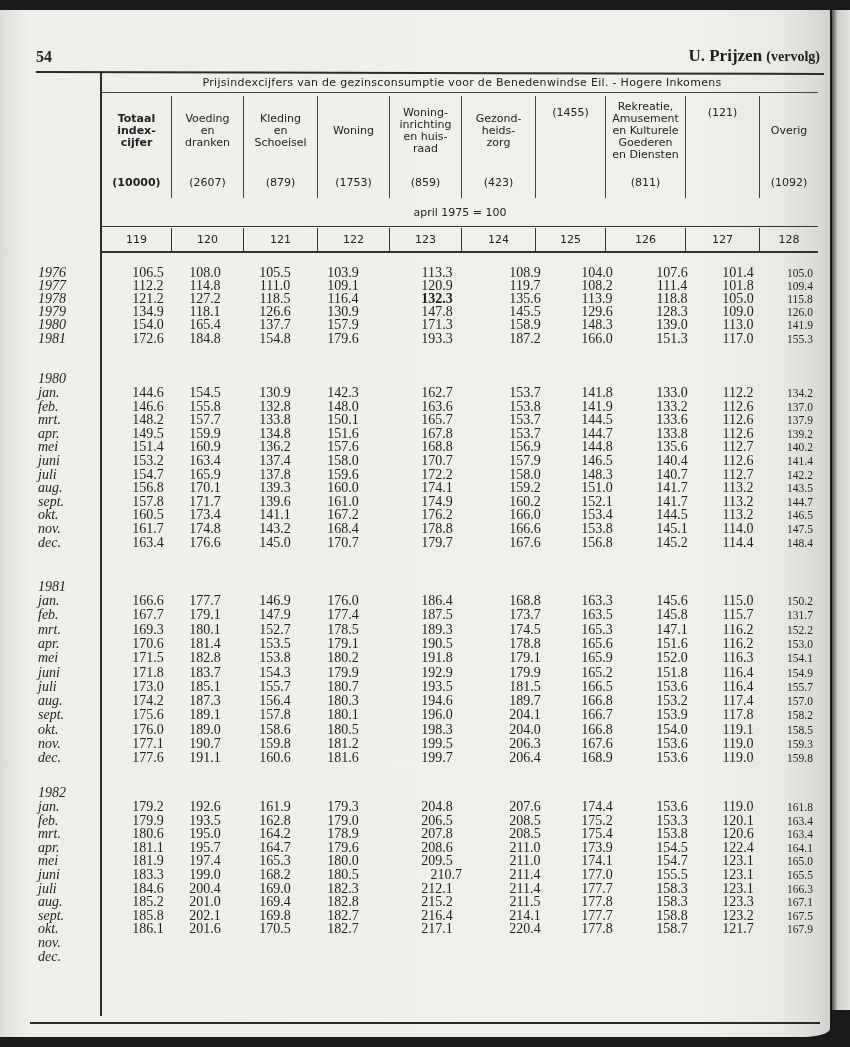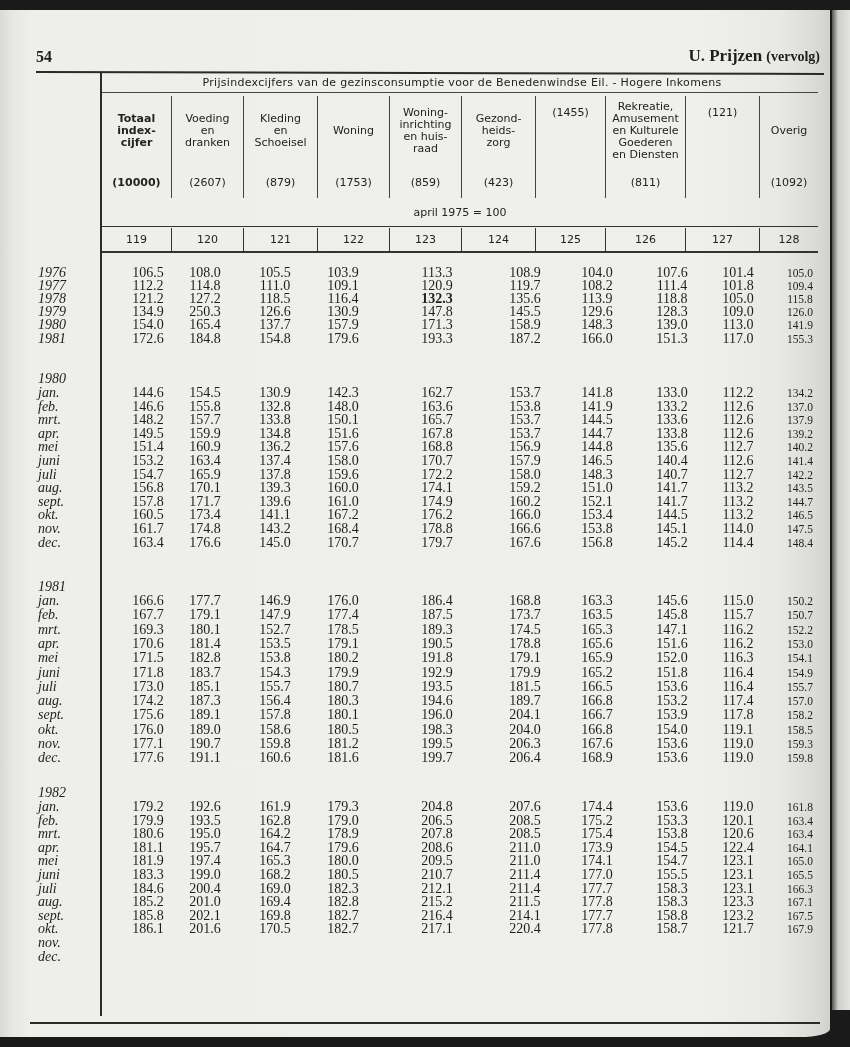--- a/index.html
+++ b/index.html
@@ -199,21 +199,21 @@
     <div class="cell" style="top: 292.2px; left: 250px; width: 50px;">118.5</div>
     <div class="cell" style="top: 292.2px; left: 318px; width: 50px;">116.4</div>
     <div class="cell" style="top: 292.2px; left: 412px; width: 50px; font-weight: bold;">132.3</div>
     <div class="cell" style="top: 292.2px; left: 500px; width: 50px;">135.6</div>
     <div class="cell" style="top: 292.2px; left: 572px; width: 50px;">113.9</div>
     <div class="cell" style="top: 292.2px; left: 647px; width: 50px;">118.8</div>
     <div class="cell" style="top: 292.2px; left: 713px; width: 50px;">105.0</div>
     <div class="cell narrow" style="top: 293.2px; left: 775px; width: 50px;">115.8</div>
     <div class="row-label" style="top: 305.3px;">1979</div>
     <div class="cell" style="top: 305.3px; left: 123px; width: 50px;">134.9</div>
-    <div class="cell" style="top: 305.3px; left: 180px; width: 50px;">250.3</div>
+    <div class="cell" style="top: 305.3px; left: 180px; width: 50px;">118.1</div>
     <div class="cell" style="top: 305.3px; left: 250px; width: 50px;">126.6</div>
     <div class="cell" style="top: 305.3px; left: 318px; width: 50px;">130.9</div>
     <div class="cell" style="top: 305.3px; left: 412px; width: 50px;">147.8</div>
     <div class="cell" style="top: 305.3px; left: 500px; width: 50px;">145.5</div>
     <div class="cell" style="top: 305.3px; left: 572px; width: 50px;">129.6</div>
     <div class="cell" style="top: 305.3px; left: 647px; width: 50px;">128.3</div>
     <div class="cell" style="top: 305.3px; left: 713px; width: 50px;">109.0</div>
     <div class="cell narrow" style="top: 306.3px; left: 775px; width: 50px;">126.0</div>
     <div class="row-label" style="top: 318.4px;">1980</div>
     <div class="cell" style="top: 318.4px; left: 123px; width: 50px;">154.0</div>
@@ -385,21 +385,21 @@
     <div class="row-label" style="top: 608.3px;">feb.</div>
     <div class="cell" style="top: 608.3px; left: 123px; width: 50px;">167.7</div>
     <div class="cell" style="top: 608.3px; left: 180px; width: 50px;">179.1</div>
     <div class="cell" style="top: 608.3px; left: 250px; width: 50px;">147.9</div>
     <div class="cell" style="top: 608.3px; left: 318px; width: 50px;">177.4</div>
     <div class="cell" style="top: 608.3px; left: 412px; width: 50px;">187.5</div>
     <div class="cell" style="top: 608.3px; left: 500px; width: 50px;">173.7</div>
     <div class="cell" style="top: 608.3px; left: 572px; width: 50px;">163.5</div>
     <div class="cell" style="top: 608.3px; left: 647px; width: 50px;">145.8</div>
     <div class="cell" style="top: 608.3px; left: 713px; width: 50px;">115.7</div>
-    <div class="cell narrow" style="top: 609.3px; left: 775px; width: 50px;">150.7</div>
+    <div class="cell narrow" style="top: 609.3px; left: 775px; width: 50px;">131.7</div>
     <div class="row-label" style="top: 622.6px;">mrt.</div>
     <div class="cell" style="top: 622.6px; left: 123px; width: 50px;">169.3</div>
     <div class="cell" style="top: 622.6px; left: 180px; width: 50px;">180.1</div>
     <div class="cell" style="top: 622.6px; left: 250px; width: 50px;">152.7</div>
     <div class="cell" style="top: 622.6px; left: 318px; width: 50px;">178.5</div>
     <div class="cell" style="top: 622.6px; left: 412px; width: 50px;">189.3</div>
     <div class="cell" style="top: 622.6px; left: 500px; width: 50px;">174.5</div>
     <div class="cell" style="top: 622.6px; left: 572px; width: 50px;">165.3</div>
     <div class="cell" style="top: 622.6px; left: 647px; width: 50px;">147.1</div>
     <div class="cell" style="top: 622.6px; left: 713px; width: 50px;">116.2</div>
@@ -557,21 +557,21 @@
     <div class="cell" style="top: 854.4px; left: 500px; width: 50px;">211.0</div>
     <div class="cell" style="top: 854.4px; left: 572px; width: 50px;">174.1</div>
     <div class="cell" style="top: 854.4px; left: 647px; width: 50px;">154.7</div>
     <div class="cell" style="top: 854.4px; left: 713px; width: 50px;">123.1</div>
     <div class="cell narrow" style="top: 855.4px; left: 775px; width: 50px;">165.0</div>
     <div class="row-label" style="top: 868px;">juni</div>
     <div class="cell" style="top: 868px; left: 123px; width: 50px;">183.3</div>
     <div class="cell" style="top: 868px; left: 180px; width: 50px;">199.0</div>
     <div class="cell" style="top: 868px; left: 250px; width: 50px; text-align: center;">168.2</div>
     <div class="cell" style="top: 868px; left: 318px; width: 50px;">180.5</div>
-    <div class="cell" style="top: 868px; left: 412px; width: 50px;">210.7</div>
+    <div class="cell" style="top: 868px; left: 412px; width: 50px; text-align: right;">210.7</div>
     <div class="cell" style="top: 868px; left: 500px; width: 50px;">211.4</div>
     <div class="cell" style="top: 868px; left: 572px; width: 50px;">177.0</div>
     <div class="cell" style="top: 868px; left: 647px; width: 50px;">155.5</div>
     <div class="cell" style="top: 868px; left: 713px; width: 50px;">123.1</div>
     <div class="cell narrow" style="top: 869px; left: 775px; width: 50px;">165.5</div>
     <div class="row-label" style="top: 881.6px;">juli</div>
     <div class="cell" style="top: 881.6px; left: 123px; width: 50px;">184.6</div>
     <div class="cell" style="top: 881.6px; left: 180px; width: 50px;">200.4</div>
     <div class="cell" style="top: 881.6px; left: 250px; width: 50px;">169.0</div>
     <div class="cell" style="top: 881.6px; left: 318px; width: 50px;">182.3</div>

